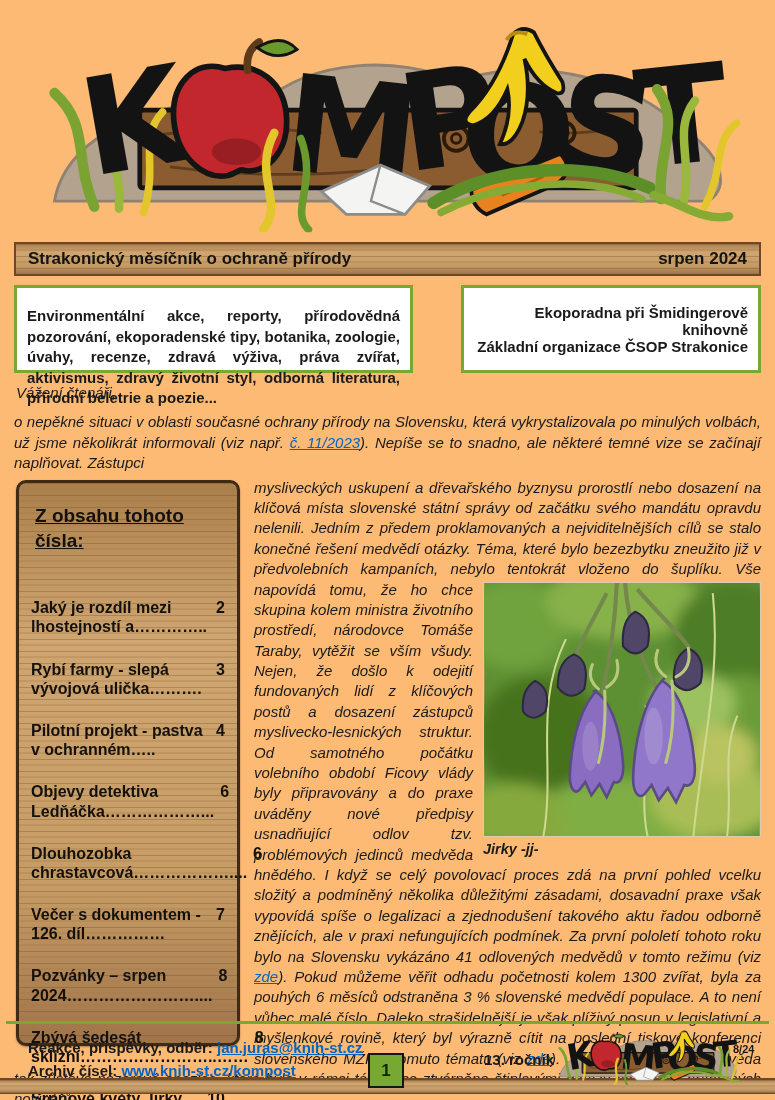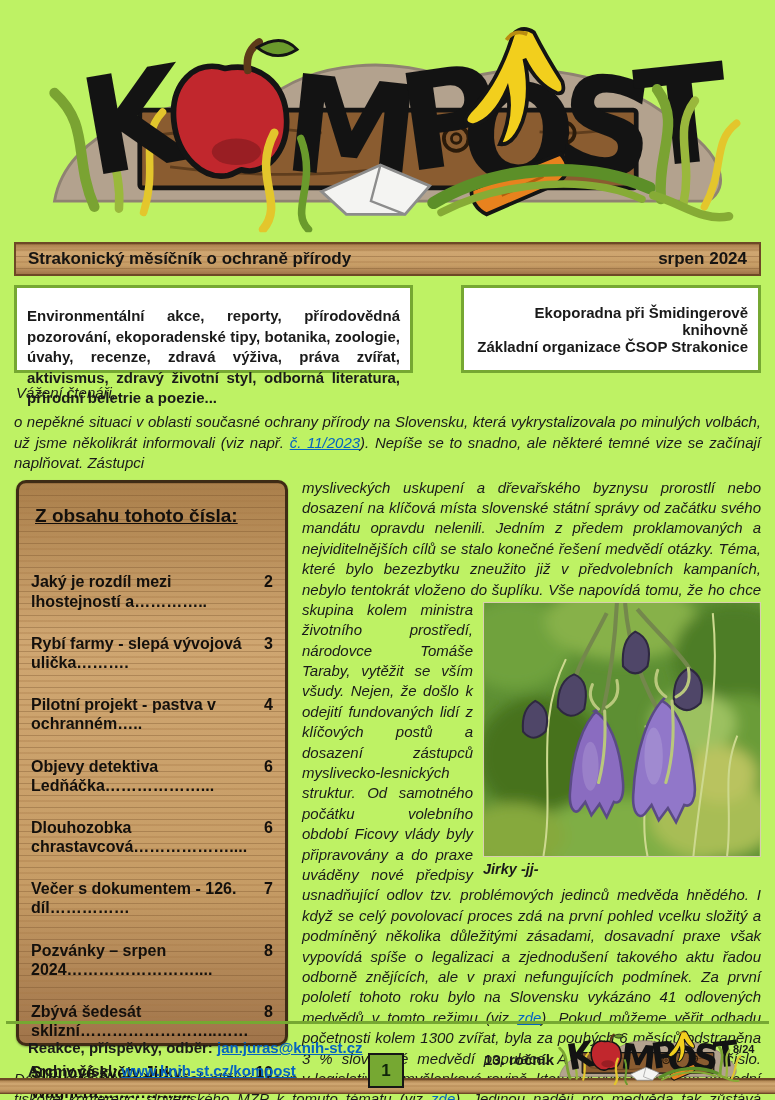--- a/index.html
+++ b/index.html
@@ -1,16 +1,16 @@
 <!DOCTYPE html>
 <html lang="cs"><head>
 <meta charset="utf-8">
 <style>
   html,body{margin:0;padding:0;background:#ffffff;}
-  .page{position:relative;width:775px;height:1100px;background:#bef264;overflow:hidden;
+  .page{position:relative;width:775px;height:1100px;background:#fdba74;overflow:hidden;
         font-family:"Liberation Sans",sans-serif;color:#1a1a1a;}
 
   
   .wood{
     background-color:#c19a66;
     background-image:
       repeating-linear-gradient(180deg,
         rgba(109,72,35,.32) 0px, rgba(109,72,35,.32) 1px,
         rgba(0,0,0,0) 1px, rgba(0,0,0,0) 5px,
         rgba(166,120,70,.30) 5px, rgba(166,120,70,.30) 7px,
@@ -37,21 +37,21 @@
 
   
   .editorial{margin:10px 14px 0 14px;font-style:italic;font-size:15px;line-height:1.36;}
   .salutation{margin:0 0 9px 2px;}
   .intro{margin:0;text-align:justify;}
   .wrap-area{margin-top:4px;}
   .body-p{margin:0;text-align:justify;}
   a.link{color:#0563c1;text-decoration:underline;}
 
   
-  .toc{float:left;width:272px;height:566px;box-sizing:border-box;
+  .toc{float:left;width:224px;height:566px;box-sizing:border-box;
     border:3px solid #3f2b15;border-radius:10px;margin:2px 14px 6px 2px;
     padding:16px 12px 10px 12px;font-style:normal;
     box-shadow:0 1px 2px rgba(0,0,0,.35);}
   .toc-heading{display:inline-block;font-size:19px;font-weight:bold;
     text-decoration:underline;margin:4px 0 0 4px;color:#14100c;}
   .toc-list{margin-top:44px;}
   .toc-item{display:flex;align-items:baseline;
     font-weight:bold;font-size:16px;line-height:1.2;margin-bottom:23px;color:#14100c;}
   .toc-item .pg{margin-left:6px;}
 

